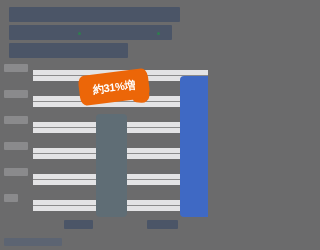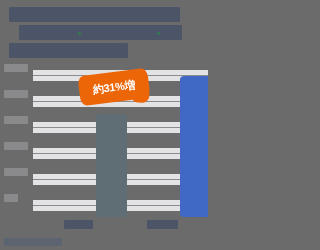--- a/index.html
+++ b/index.html
@@ -17,21 +17,21 @@
     background:#4b5567;
     border-radius:1px;
     margin-bottom:3px;
     color:transparent;
     font-size:9px;
     line-height:13px;
     overflow:hidden;
     white-space:nowrap;
   }
   .hl-1{width:171px;height:15px;}
-  .hl-2{width:163px;height:15px;margin-left:10px;}
+  .hl-2{width:163px;height:15px;}
   .hl-3{width:119px;height:15px;}
   .hl-accent{
     position:absolute;width:3px;height:3px;background:#2f7d4f;border-radius:50%;
   }
   .a1{left:69px;top:25px;}
   .a2{left:148px;top:25px;}
 
   
   #chart{
     position:absolute;left:0px;top:58px;width:218px;height:172px;

